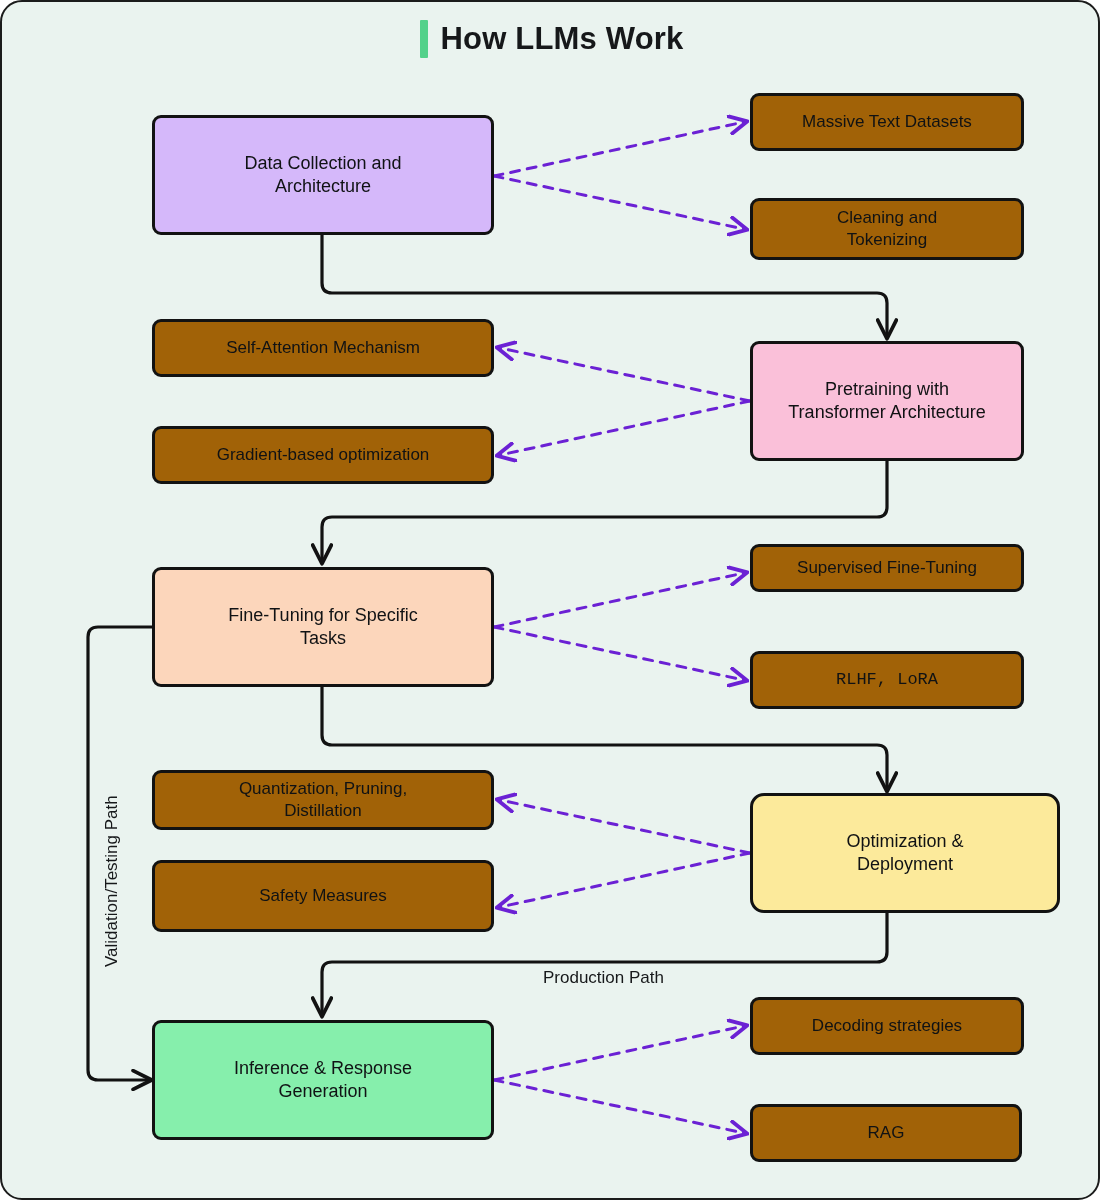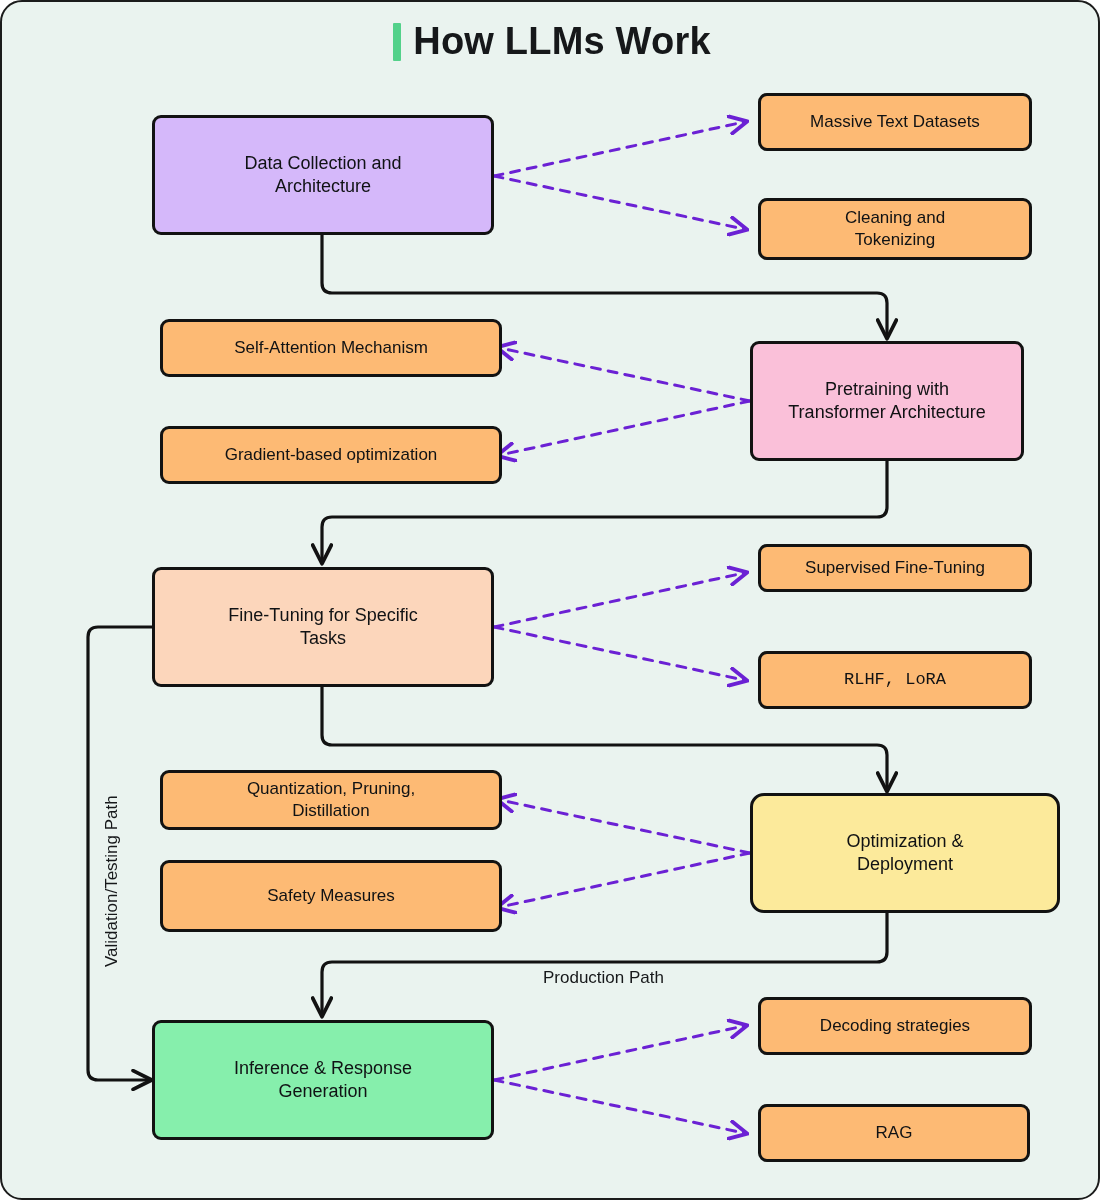--- a/index.html
+++ b/index.html
@@ -42,21 +42,21 @@
     justify-content: center;
     gap: 12px;
   }
   .title-bar {
     width: 8px;
     height: 38px;
     background: #53d18a;
     border-radius: 1px;
   }
   .title-text {
-    font-size: 38px;
+    font-size: 31px;
     font-weight: bold;
     color: #16181a;
     letter-spacing: 0.2px;
     white-space: nowrap;
   }
 
   
   .node {
     position: absolute;
     box-sizing: border-box;
@@ -68,22 +68,21 @@
     text-align: center;
     color: #101214;
     line-height: 1.28;
     padding: 4px 10px;
   }
   .node.main {
     font-size: 18px;
   }
   .node.sub {
     font-size: 17px;
-    background: #fdba74;
-    margin-left: 8px;
+    background: #a16207;
   }
   .node span { display: block; }
 
   
   .edge-label {
     position: absolute;
     font-size: 17px;
     color: #16181a;
     white-space: nowrap;
   }

